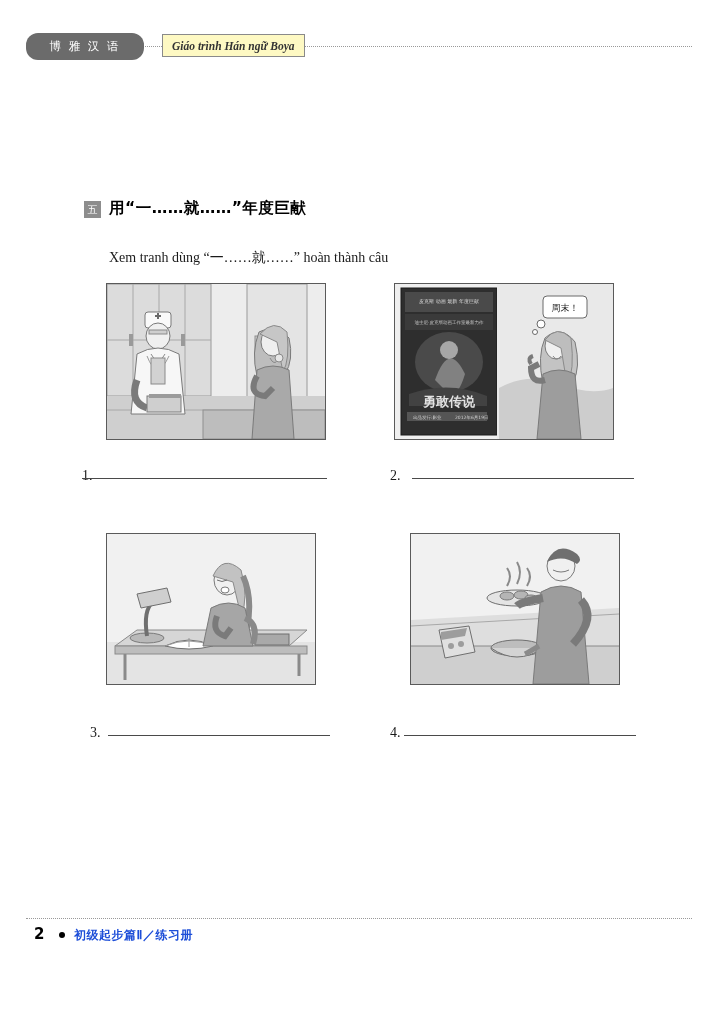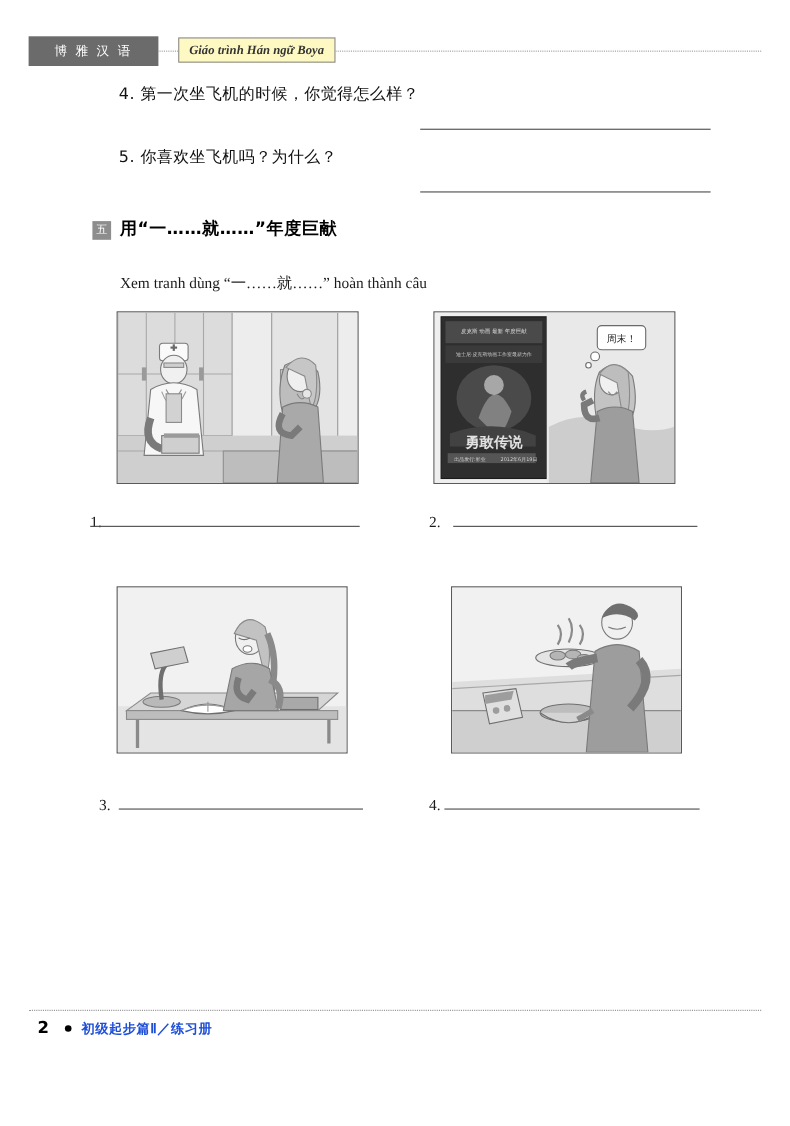--- a/index.html
+++ b/index.html
@@ -43,20 +43,21 @@
     height: 27px;
     background: #6b6b6b;
     color: #ffffff;
     font-family: "DejaVu Sans", sans-serif;
     font-size: 11.5px;
     letter-spacing: 2px;
     display: flex;
     align-items: center;
     justify-content: center;
     box-sizing: border-box;
+    border-radius: 12px;
   }
   .series-tab {
     position: absolute;
     left: 136px;
     top: 1px;
     height: 23px;
     padding: 0 9px;
     border: 1px solid #8a8a8a;
     background: #fef9c3;
     color: #333;
@@ -205,29 +206,21 @@
 <body>
 
 <div class="page">
 
   <div class="header">
     <div class="header-rule"></div>
     <div class="brand-tab">博 雅 汉 语</div>
     <div class="series-tab">Giáo trình Hán ngữ Boya</div>
   </div>
 
-  <div class="question" style="top:76px;">
-    <div class="q-text">4. 第一次坐飞机的时候，你觉得怎么样？</div>
-    <div class="q-rule" style="top:41px; width:264px;"></div>
-  </div>
-
-  <div class="question" style="top:133px;">
-    <div class="q-text">5. 你喜欢坐飞机吗？为什么？</div>
-    <div class="q-rule" style="top:41px; width:264px;"></div>
-  </div>
+
 
   <div class="ex-head">
     <div class="ex-num">五</div>
     <div class="ex-cn">用“一……就……”年度巨献</div>
     <div class="ex-vi">Xem tranh dùng “一……就……” hoàn thành câu</div>
   </div>
 
   <div class="pic" style="left:106px; top:283px; width:218px; height:155px;">
     <svg width="218" height="155" viewBox="0 0 218 155">
       <rect x="0" y="0" width="218" height="155" fill="#ededed"></rect>

